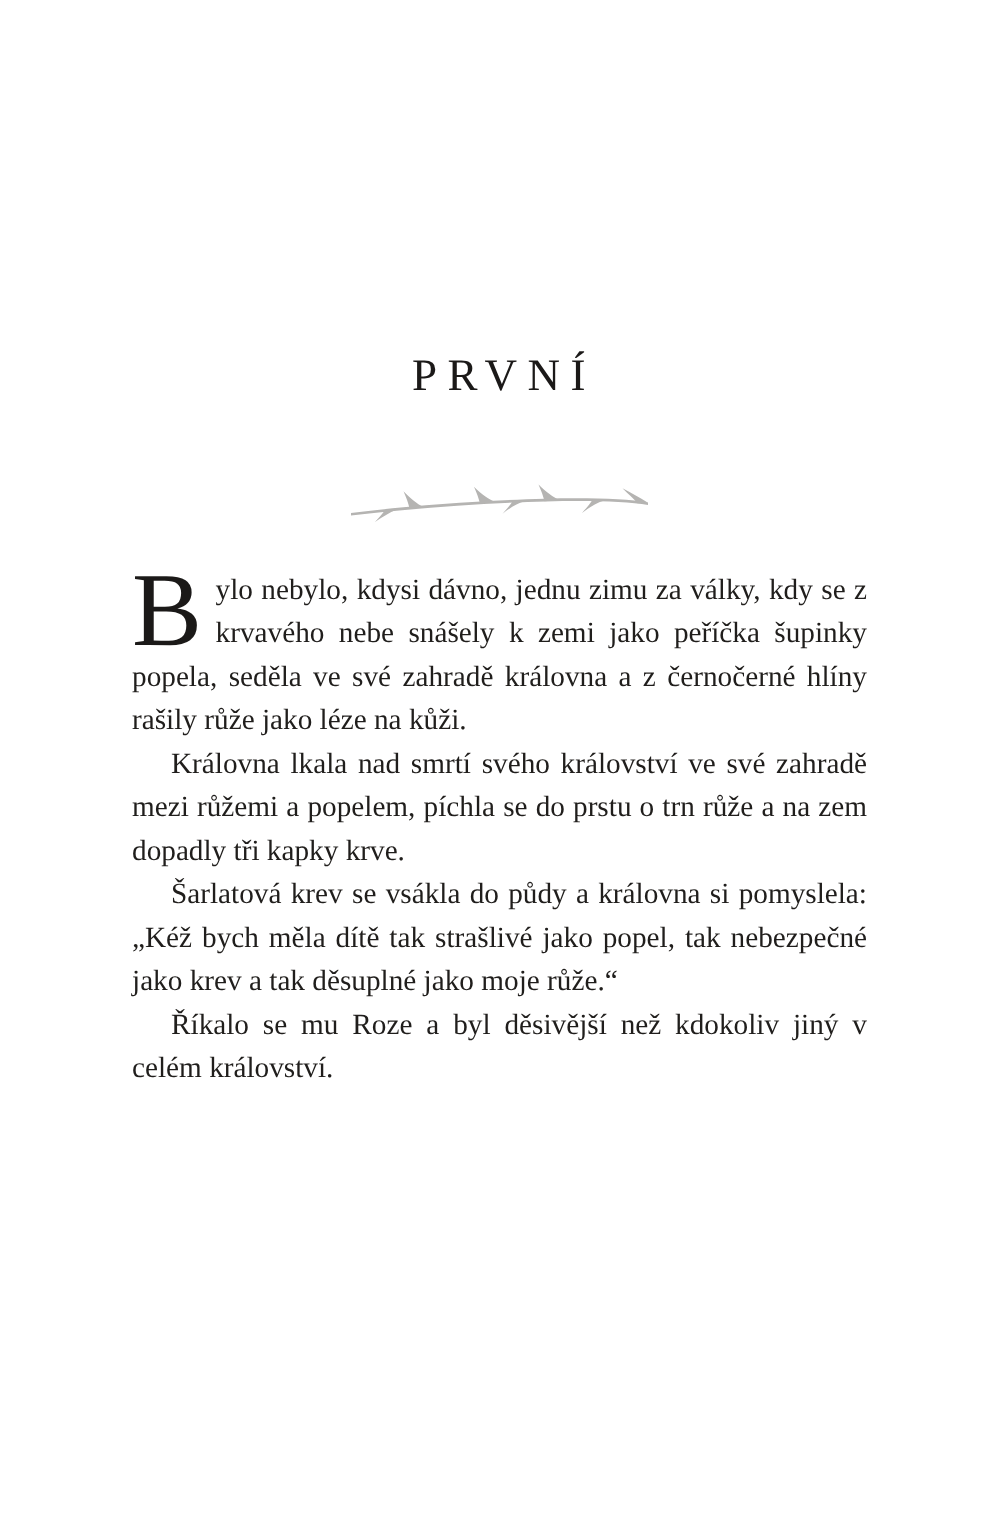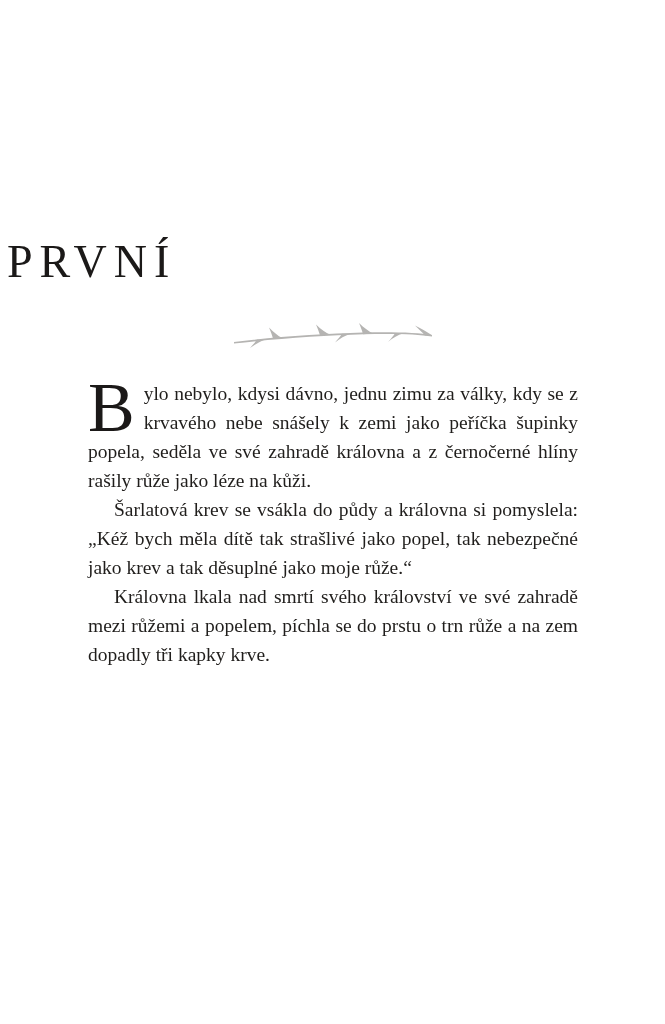--- a/index.html
+++ b/index.html
@@ -13,22 +13,23 @@
     height: 1024px;
     background: #ffffff;
     overflow: hidden;
     font-family: "Liberation Serif", serif;
   }
   .chapter-title {
     position: absolute;
     top: 203px;
     left: 0;
     width: 665px;
+    text-align: center;
     color: #1b1918;
-    font-size: 46px;
+    font-size: 30px;
     line-height: 56px;
     font-weight: 400;
     letter-spacing: 7px;
     padding-left: 7px; 
     box-sizing: border-box;
   }
   .chapter-title .line {
     display: block;
     white-space: nowrap;
   }
@@ -94,17 +95,18 @@
         <path d="M117,13 C112,14.5 107,17.5 102,21.5 C105,18 107,16 109,12.8 Z"></path>
         <path d="M170,12.6 C165,14 160,17 155,21 C158,17.5 160,15.5 162,12.2 Z"></path>
       </g>
     </svg>
   </div>
 
   <div class="body-text">
     <p>
       <span class="drop-cap">B</span><span>ylo nebylo, kdysi dávno, jednu zimu za války, kdy se z krvavého nebe snášely k zemi jako peříčka šupinky popela, seděla ve své zahradě královna a z černočerné hlíny rašily růže jako léze na kůži.</span>
     </p>
+    <p class="indented">Královna lkala nad smrtí svého království ve své zahradě mezi růžemi a popelem, píchla se do prstu o trn růže a na zem dopadly tři kapky krve.</p>
     <p class="indented">Šarlatová krev se vsákla do půdy a královna si pomyslela: „Kéž bych měla dítě tak strašlivé jako popel, tak nebezpečné jako krev a tak děsuplné jako moje růže.“</p>
-    <p class="indented">Královna lkala nad smrtí svého království ve své zahradě mezi růžemi a popelem, píchla se do prstu o trn růže a na zem dopadly tři kapky krve.</p>
+    <p class="indented">Říkalo se mu Roze a byl děsivější než kdokoliv jiný v celém království.</p>
   </div>
 
 </div>
 
 </body></html>

